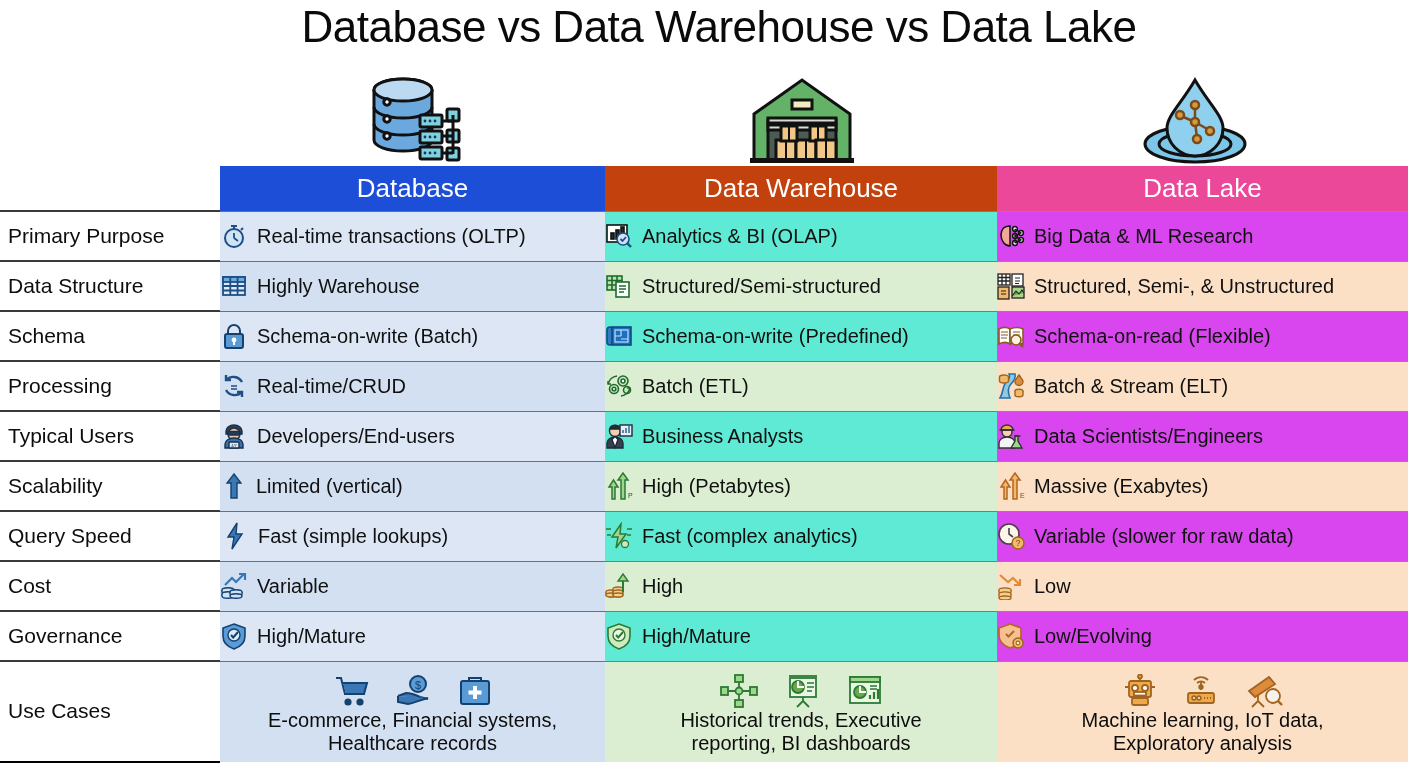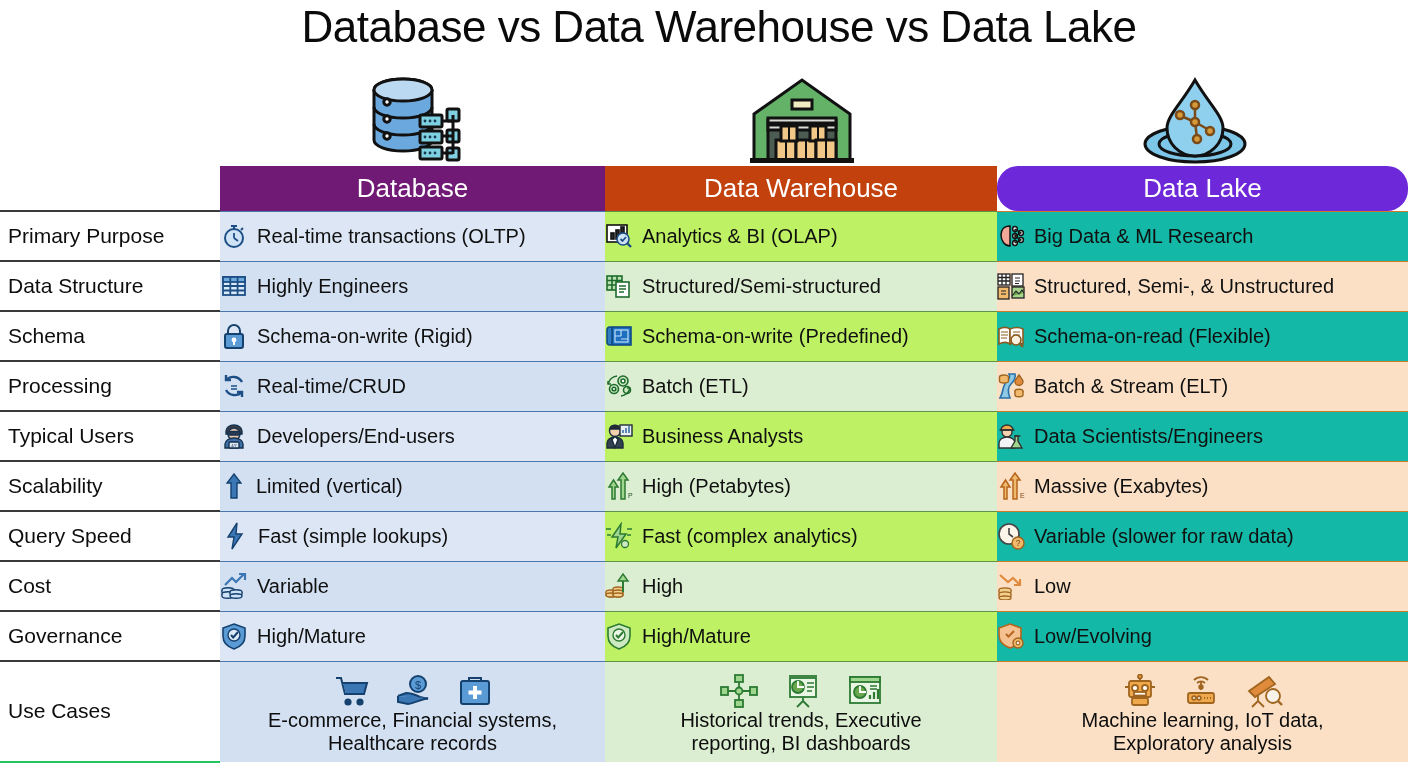--- a/index.html
+++ b/index.html
@@ -64,49 +64,49 @@
     height: 45px;
     padding: 0;
     font-weight: 400;
     font-size: 26px;
     color: #ffffff;
     text-align: center;
     vertical-align: middle;
     border: none;
   }
   th.blank { background: #ffffff; }
-  th.h-db   { background: #701a75; margin-top: 24px; }
+  th.h-db   { background: #1d4ed8; margin-top: 24px; }
   th.h-dw   { background: #c2410c; }
-  th.h-dl   { background: #6d28d9; border-radius: 21px; }
+  th.h-dl   { background: #ec4899; }
 
   
   tbody tr { height: 50px; }
   tbody tr.usecase-row { height: 98px; }
 
   td { padding: 0; vertical-align: middle; border: none; margin-top: 20px; }
 
   td.lbl {
     font-size: 21px;
     color: #0d0d0d;
     padding-left: 8px;
     border-top: 2px solid #3a3a3a;
     background: #ffffff;
     white-space: nowrap;
   }
-  tbody tr:last-child td.lbl { border-bottom: 2px solid #22c55e; }
+  tbody tr:last-child td.lbl { border-bottom: 2px solid #000000; }
 
   td.val {
     font-size: 20px;
     color: #101010;
     padding-left: 0;
     white-space: nowrap;
   }
   td.v-db { background: #dce6f4; border-top: 1.5px solid #4a78ad; }
-  td.v-dw { background: #bef264; border-top: 1.5px solid #5f9447; }
-  td.v-dl { background: #14b8a6; border-top: 1.5px solid #cf7a26; }
+  td.v-dw { background: #5eead4; border-top: 1.5px solid #5f9447; }
+  td.v-dl { background: #d946ef; border-top: 1.5px solid #cf7a26; }
 
   
   tbody tr:nth-child(even) td.v-db { background: #d3e0f2; }
   tbody tr:nth-child(even) td.v-dw { background: #dceed2; }
   tbody tr:nth-child(even) td.v-dl { background: #fbe0c6; }
 
   .cellflex { display: flex; align-items: center; gap: 9px; }
   .cellflex .txt { line-height: 1.05; }
 
   .ico { flex: 0 0 auto; display: inline-block; line-height: 0; }
@@ -283,21 +283,21 @@
         <td class="lbl">Data Structure</td>
         <td class="val v-db">
             <div class="cellflex">
           <span class="ico"><svg width="28" height="28" viewBox="0 0 28 28">
                   <g stroke="#1d4f86" stroke-width="1.8" fill="#dbeafb">
                     <rect x="3" y="5" width="22" height="18"></rect>
                     <rect x="3" y="5" width="22" height="5" fill="#6ea9dc"></rect>
                     <path d="M3 14 h22 M3 18.5 h22 M10.3 5 v18 M17.6 5 v18" fill="none"></path>
                   </g>
                 </svg></span>
-          <span class="txt">Highly Engineers</span>
+          <span class="txt">Highly Warehouse</span>
         </div>
           </td>
         <td class="val v-dw">
             <div class="cellflex">
           <span class="ico"><svg width="28" height="28" viewBox="0 0 28 28">
                   <g stroke="#1f6b2e" stroke-width="1.6">
                     <rect x="2" y="4" width="15" height="14" fill="#b9e3b0"></rect>
                     <path d="M2 8.5 h15 M2 13 h15 M7 4 v14 M12 4 v14" fill="none"></path>
                     <rect x="11" y="10" width="13" height="15" fill="#fff"></rect>
                     <path d="M14 14 h7 M14 17 h7 M14 20 h5" fill="none" stroke-width="1.3"></path>
@@ -330,21 +330,21 @@
         <td class="val v-db">
             <div class="cellflex">
           <span class="ico"><svg width="28" height="28" viewBox="0 0 28 28">
                   <g stroke="#15416f" stroke-width="2">
                     <path d="M8 12 V9 a6 6 0 0 1 12 0 v3" fill="none"></path>
                     <rect x="5" y="12" width="18" height="14" rx="2" fill="#5a9bd5"></rect>
                     <circle cx="14" cy="18" r="2.4" fill="#fff" stroke="none"></circle>
                     <rect x="13" y="19" width="2" height="4" fill="#fff" stroke="none"></rect>
                   </g>
                 </svg></span>
-          <span class="txt">Schema-on-write (Rigid)</span>
+          <span class="txt">Schema-on-write (Batch)</span>
         </div>
           </td>
         <td class="val v-dw">
             <div class="cellflex">
           <span class="ico"><svg width="28" height="28" viewBox="0 0 28 28">
                   <g stroke="#114b86" stroke-width="1.6">
                     <rect x="2" y="5" width="6" height="18" rx="3" fill="#2f7bc4"></rect>
                     <rect x="7" y="5" width="19" height="18" fill="#1f6fc0"></rect>
                     <g stroke="#bfe0f7" stroke-width="1.2" fill="none">
                       <rect x="10" y="8" width="13" height="12"></rect>

